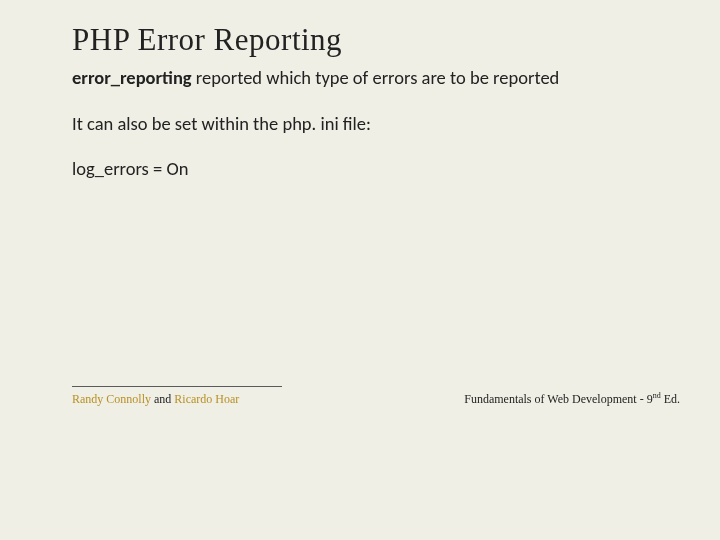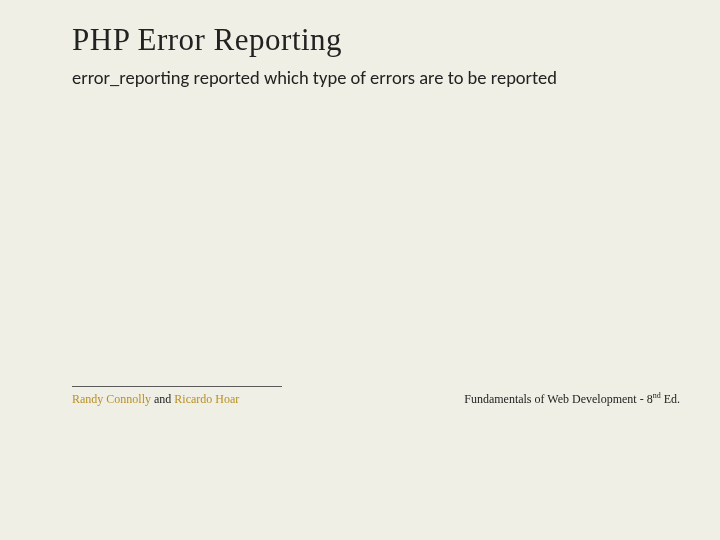--- a/index.html
+++ b/index.html
@@ -38,21 +38,21 @@
   }
   .body {
     font-family: Calibri, "Segoe UI", Arial, sans-serif;
     font-size: 18.5px;
     line-height: 1.28;
   }
   .body p {
     margin: 0 0 22px 0;
   }
   .bold {
-    font-weight: 400;
+    font-weight: 700;
     text-align: right;
   }
   .footer {
     position: absolute;
     left: 72px;
     right: 40px;
     bottom: 20px;
     font-family: Georgia, "Times New Roman", serif;
   }
   .footer-line {
@@ -82,27 +82,29 @@
 
 <div class="slide">
 
   <h1 class="title">PHP Error Reporting</h1>
 
 
   <div class="body">
     <p>
       <span class="bold">error_reporting</span><span>  reported which type of errors are to be reported</span>
     </p>
+    <p>It can also be set within the php. ini file:</p>
+    <p>log_errors = On</p>
   </div>
 
   <div class="footer">
     <div class="footer-line"></div>
     <div class="footer-row">
       <div class="footer-left">
         <span class="name">Randy Connolly</span><span> and </span><span class="name">Ricardo Hoar</span>
       </div>
       <div class="footer-right">
-        <span>Fundamentals of Web Development - 8</span><sup>nd</sup><span> Ed.</span>
+        <span>Fundamentals of Web Development - 9</span><sup>nd</sup><span> Ed.</span>
       </div>
     </div>
   </div>
 
 </div>
 
 </body></html>

